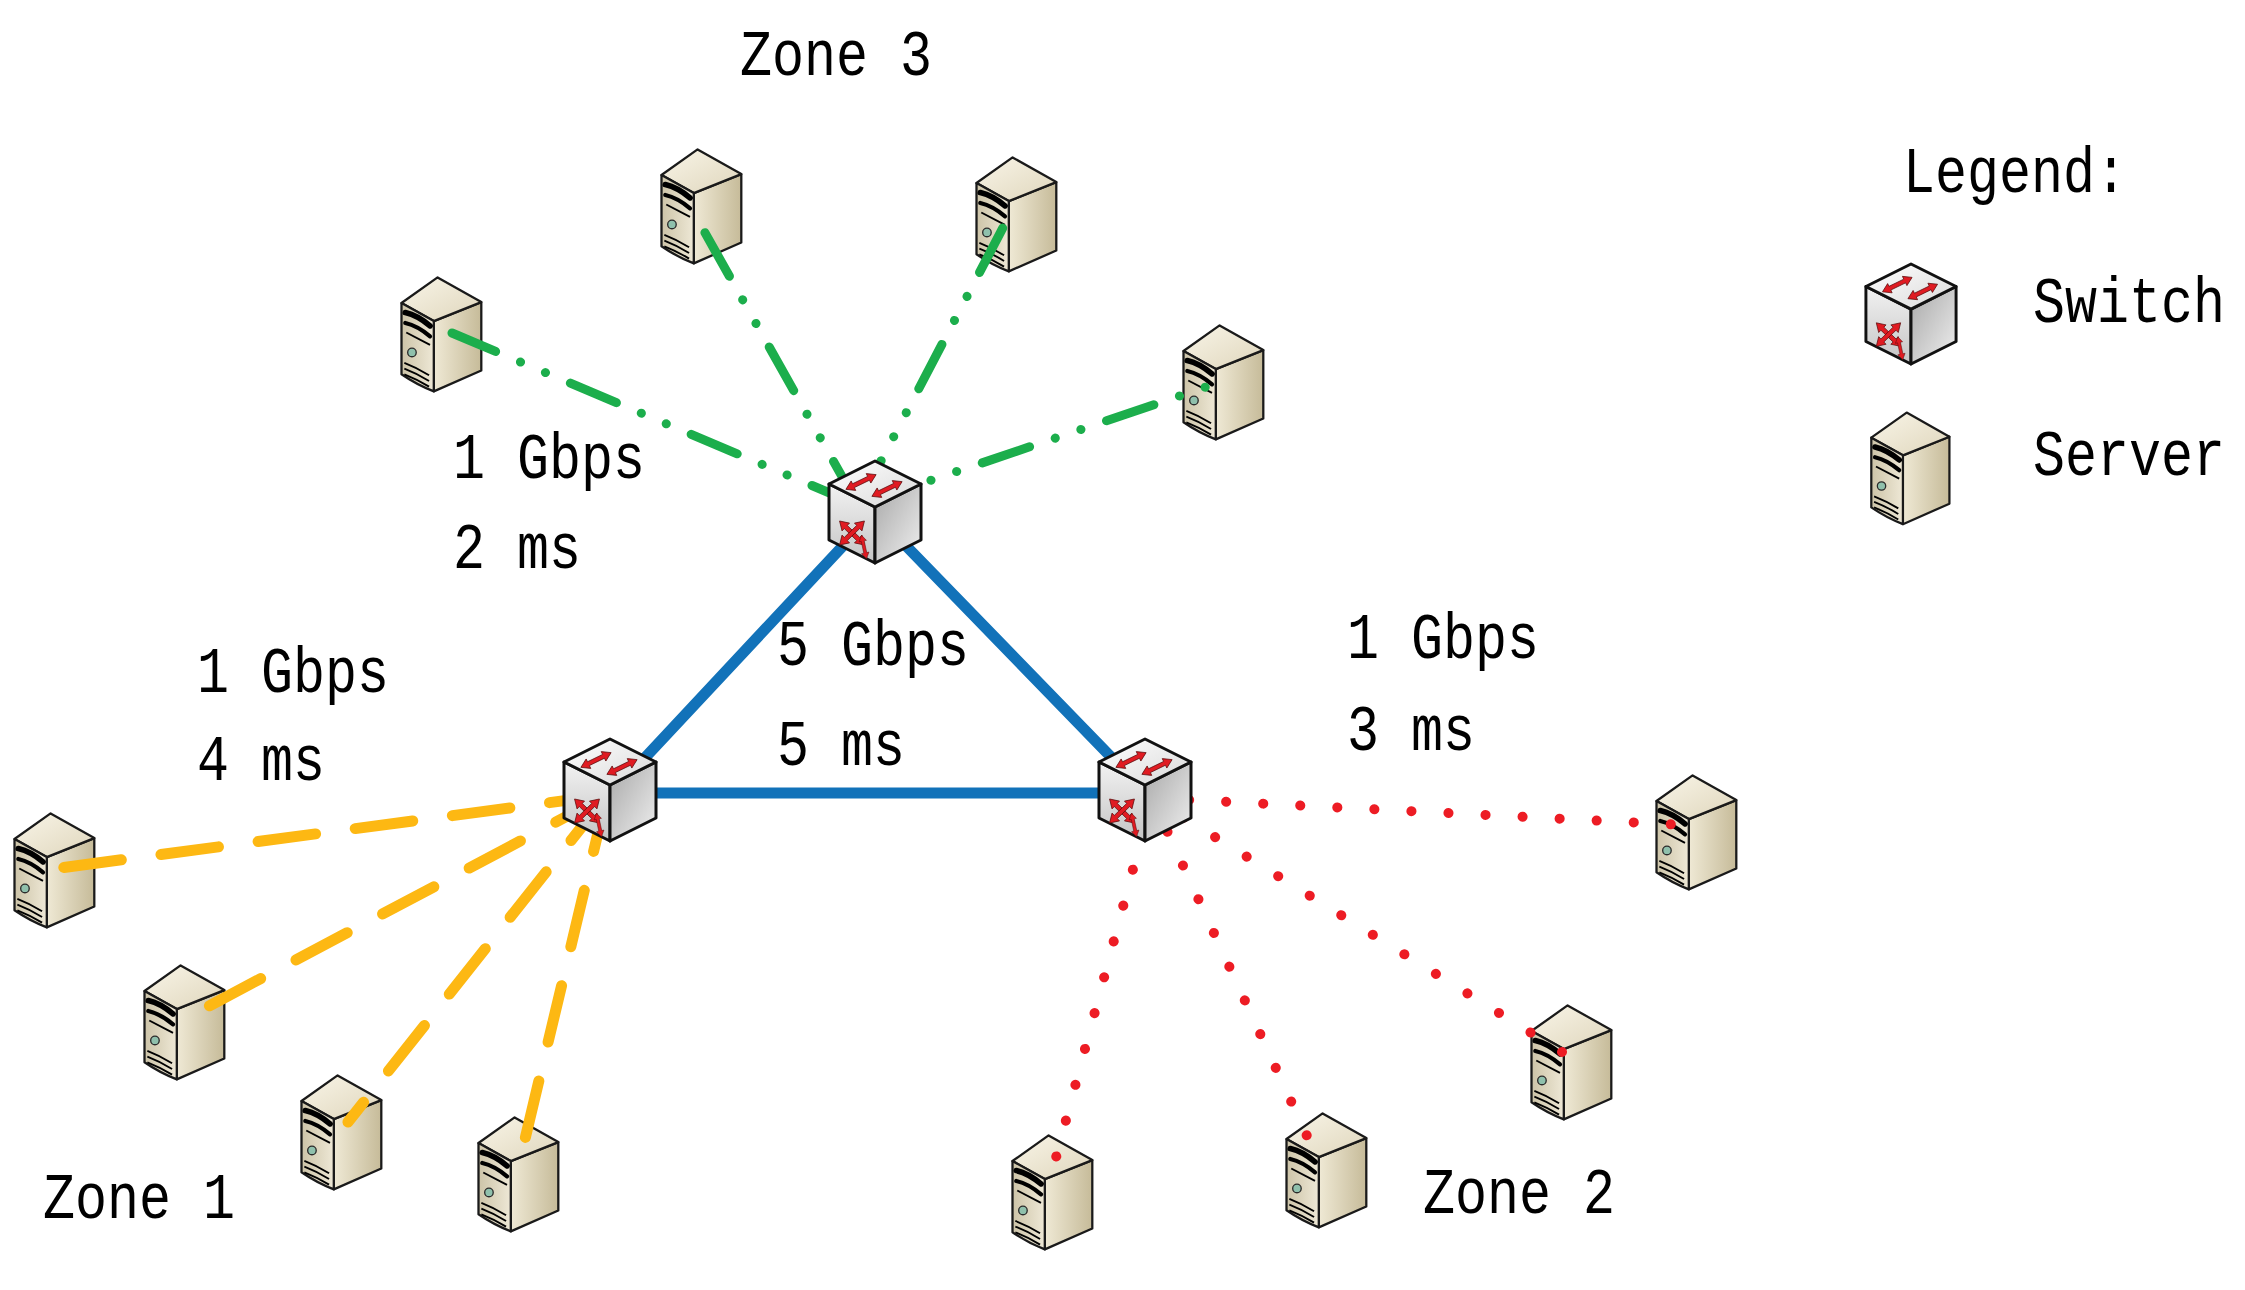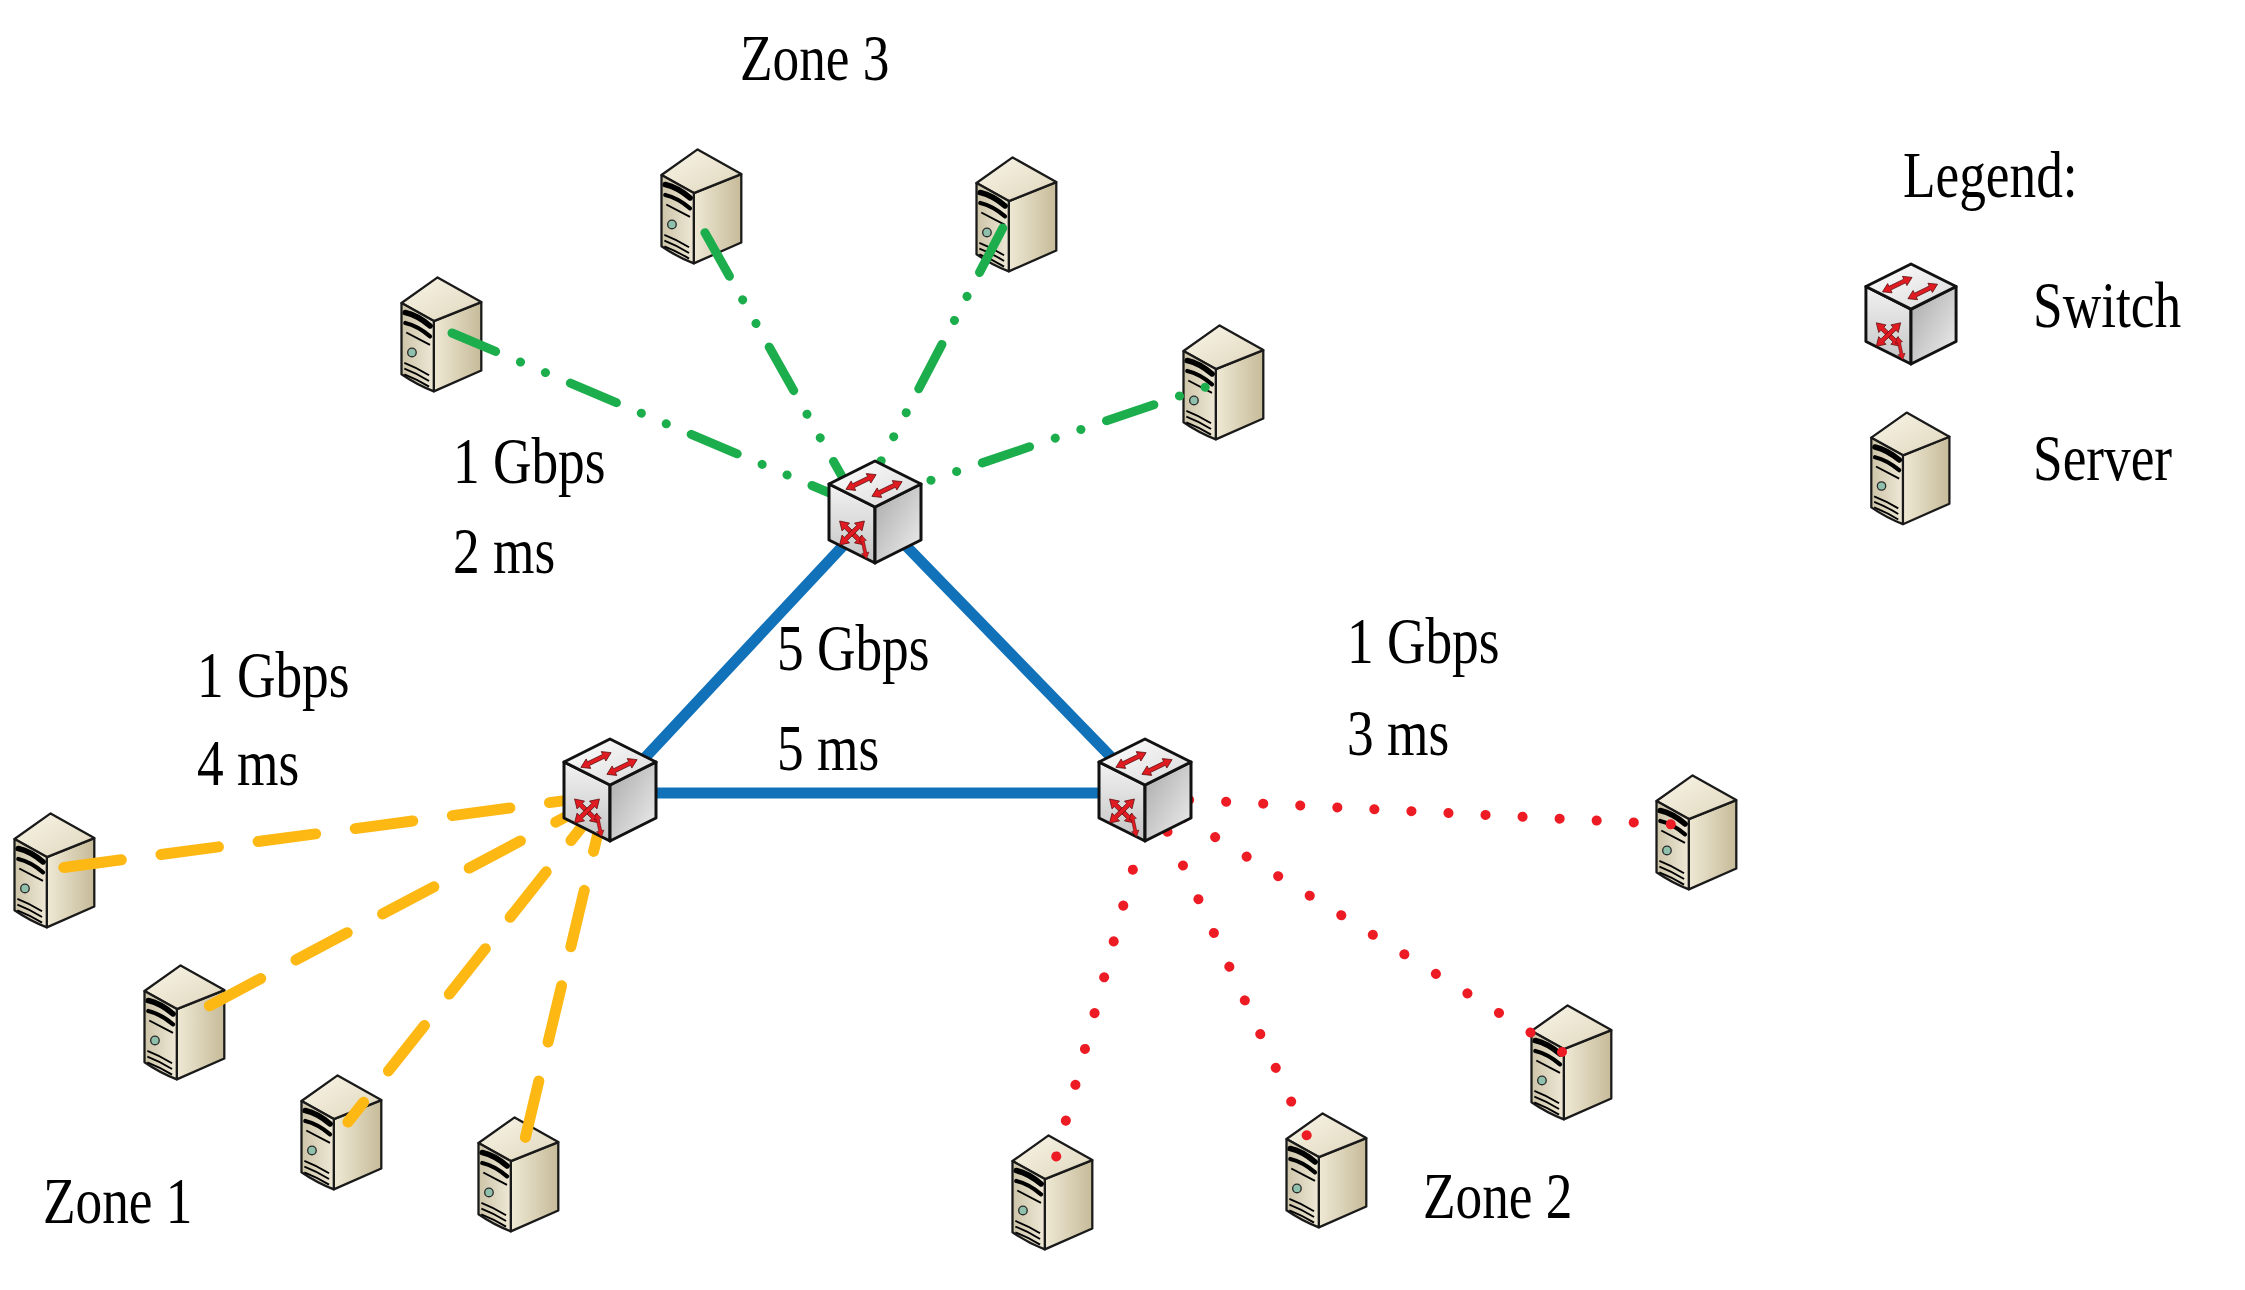--- a/index.html
+++ b/index.html
@@ -1,17 +1,17 @@
 <!DOCTYPE html>
 <html><head>
 <meta charset="utf-8">
 <style>
   html,body{margin:0;padding:0;background:#fff;}
   #canvas{position:relative;width:2245px;height:1260px;background:#ffffff;overflow:hidden;
-          font-family:Liberation Serif, serif;}
+          font-family:Liberation Mono, monospace;}
   .lbl{position:absolute;font-size:65px;color:#000;white-space:nowrap;line-height:1;
        transform:scaleX(0.82);transform-origin:0 0;letter-spacing:0px;}
   svg{position:absolute;left:0;top:0;}
   .link{fill:none;stroke-linecap:round;}
   .link-trunk{stroke:#1272b9;stroke-width:11;}
   .link-z1{stroke:#fdb813;stroke-width:11;stroke-dasharray:58 40;}
   .link-z2{stroke:#ed1c24;stroke-width:10;stroke-dasharray:0.1 37;}
   .link-z3{stroke:#1cae4c;stroke-width:9;stroke-dasharray:50 27 0.1 27 0.1 27;}
 </style>
 </head>

